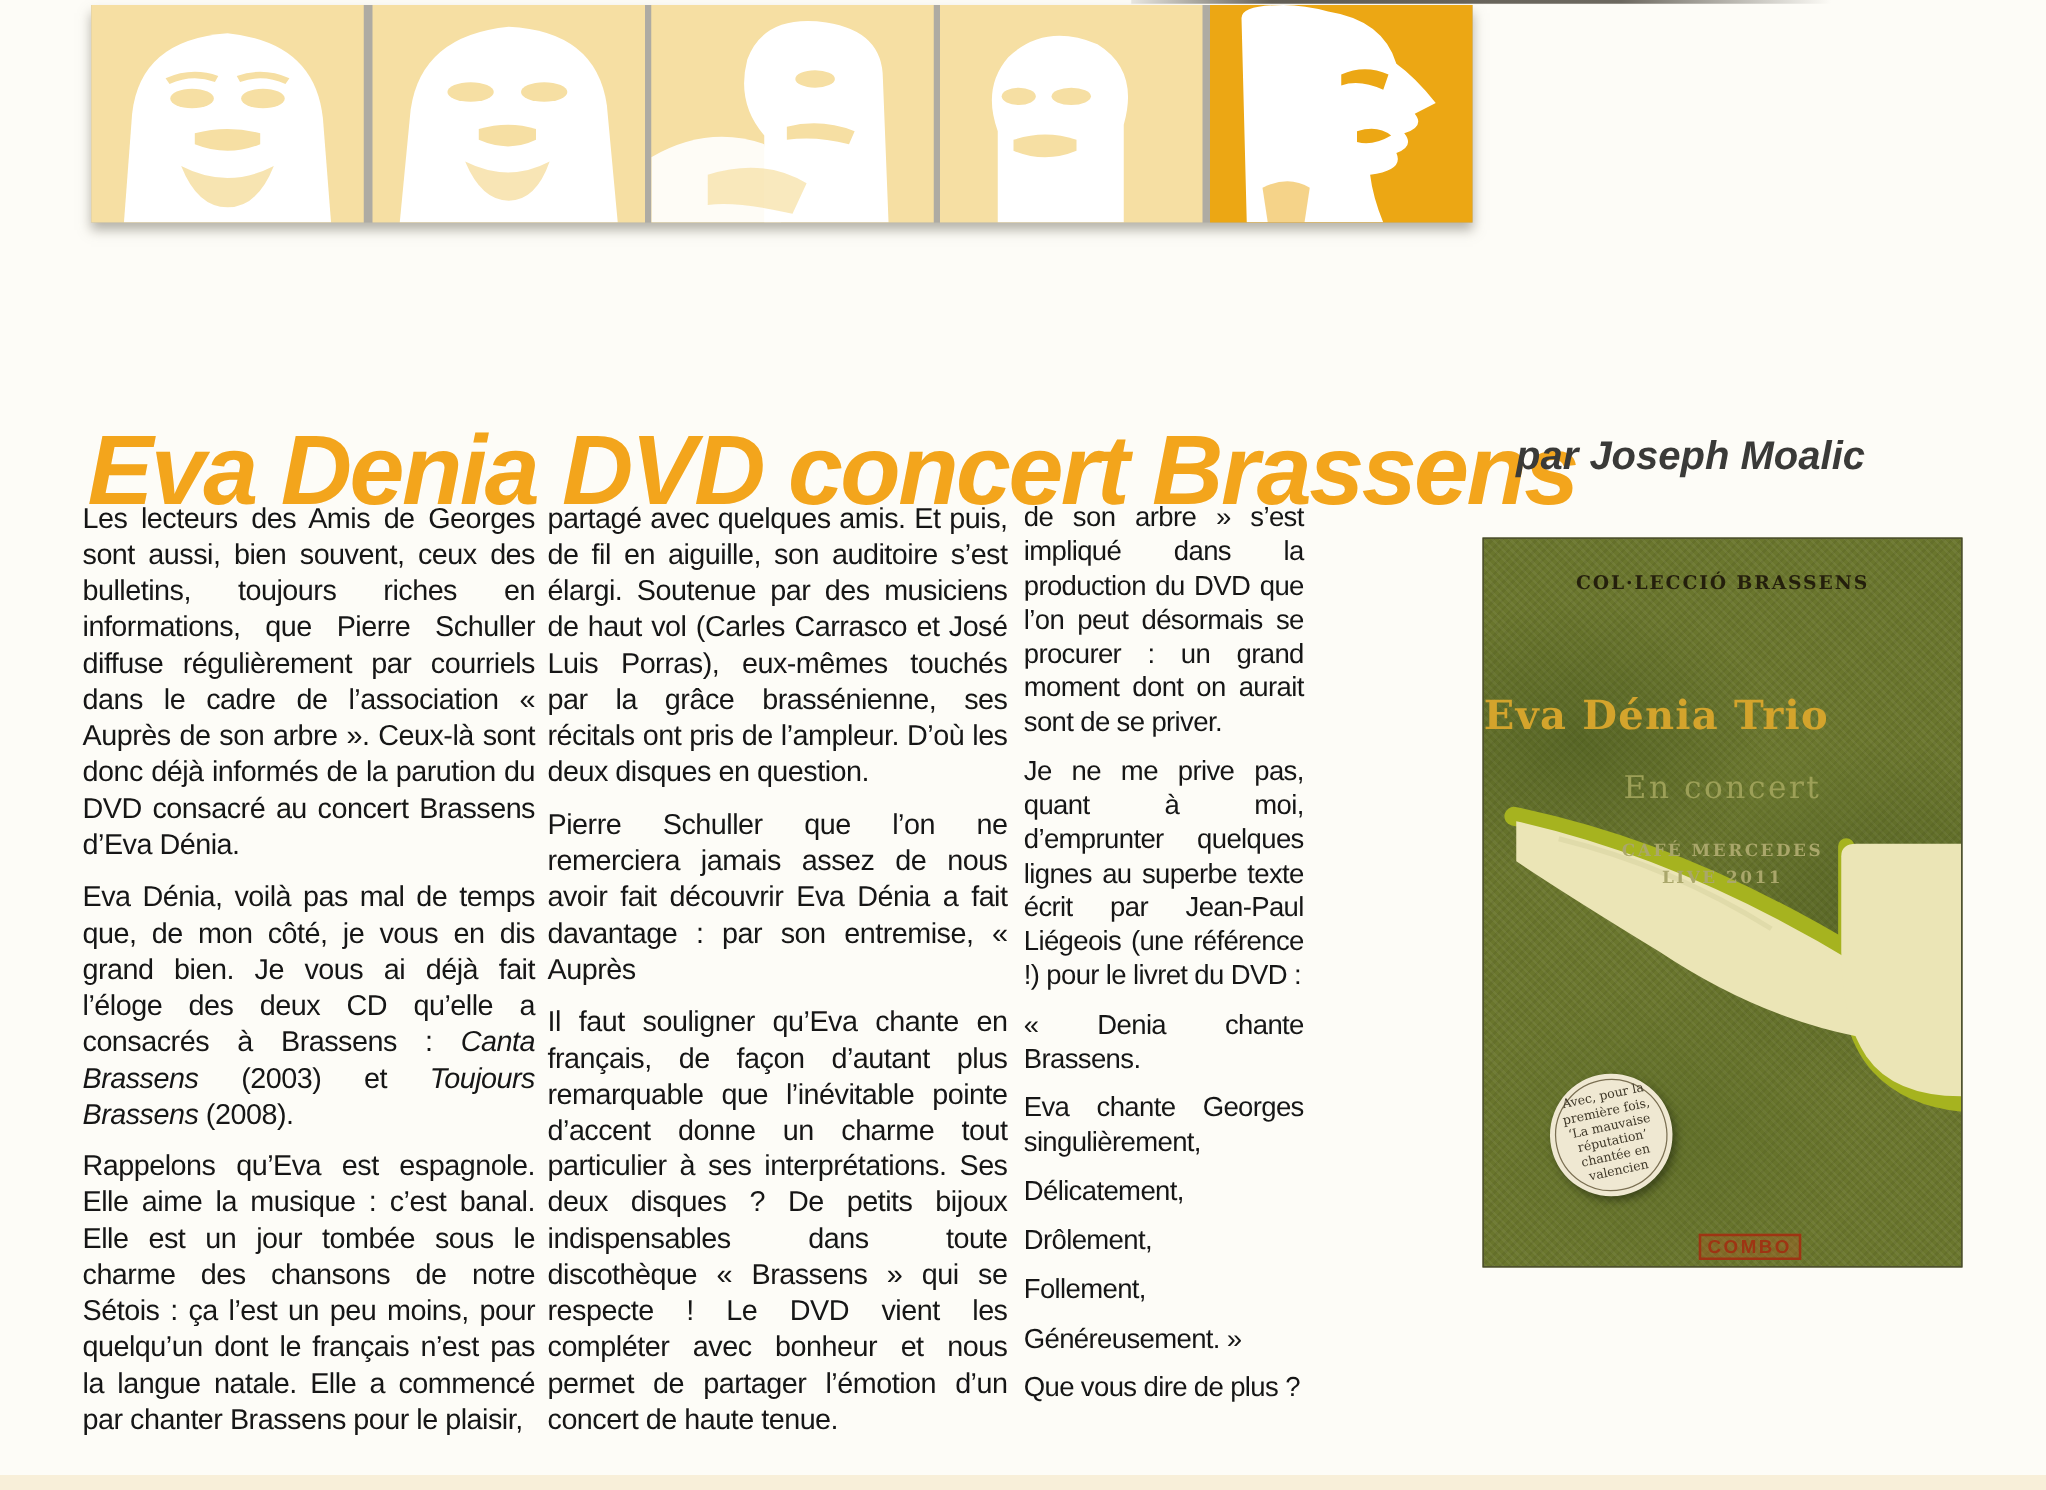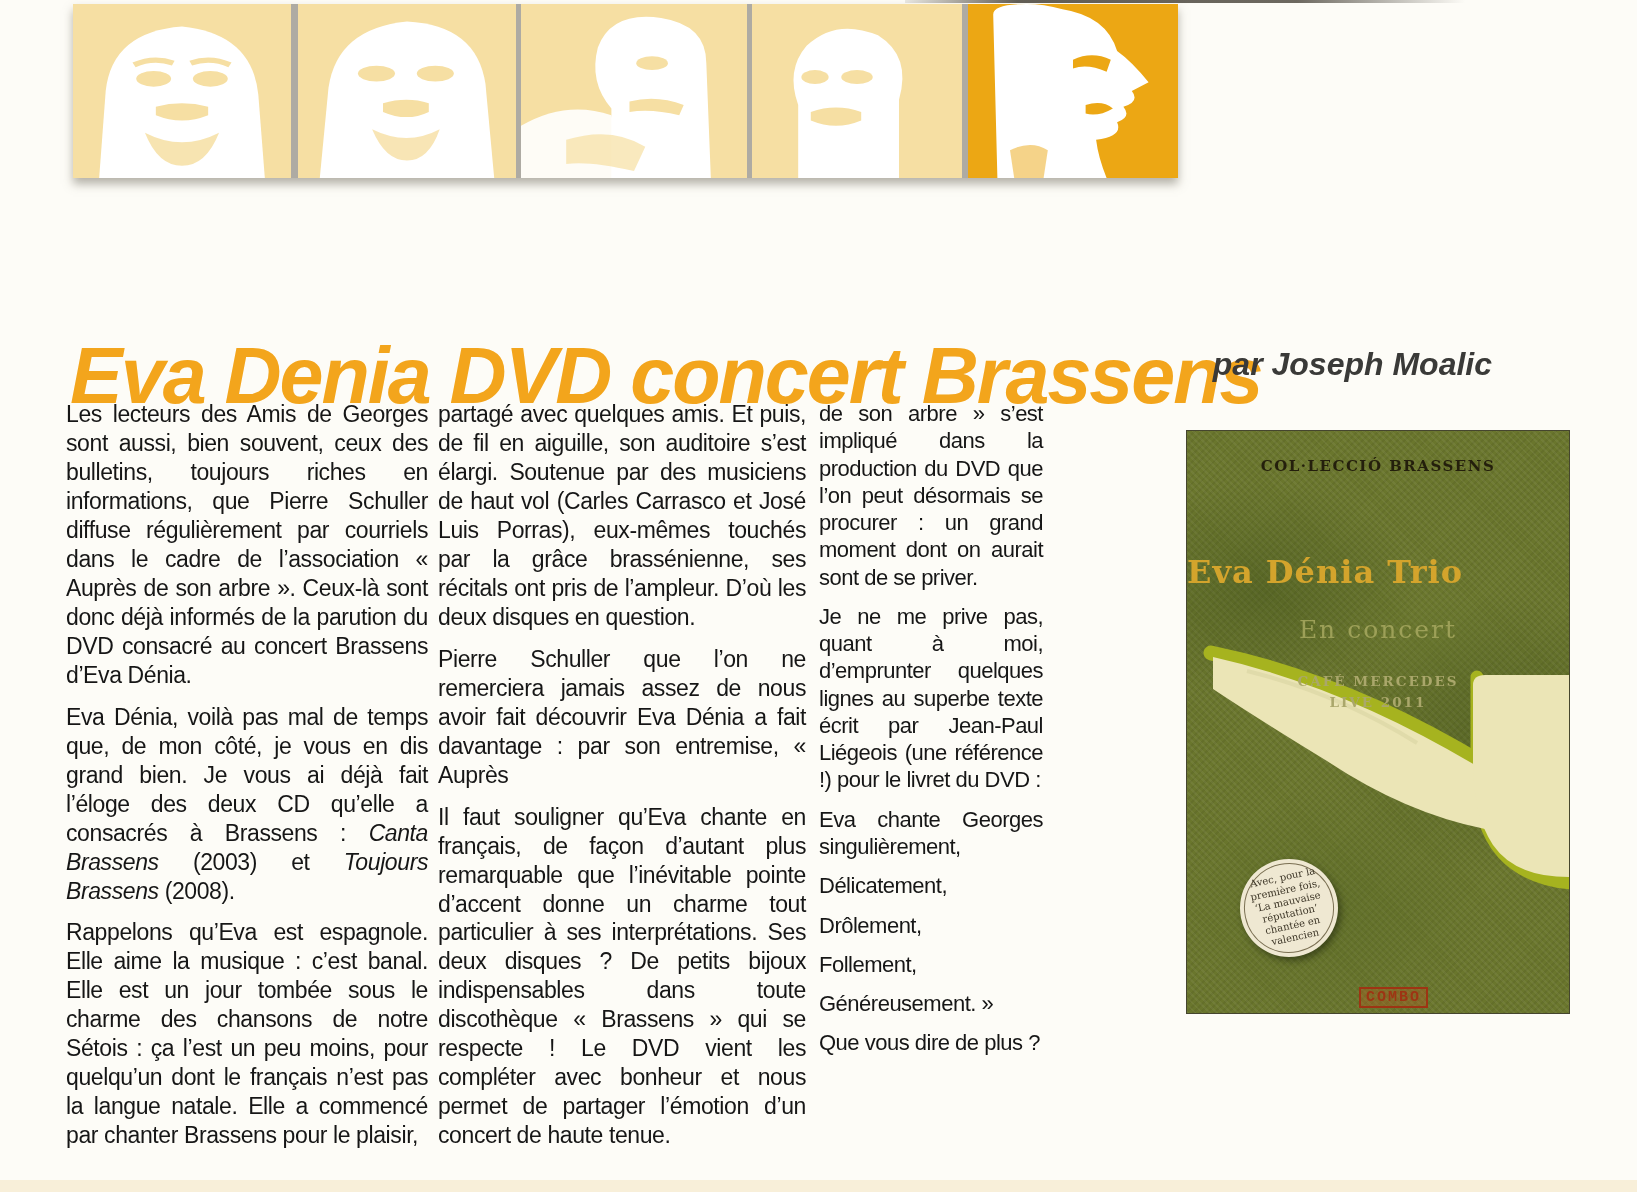--- a/index.html
+++ b/index.html
@@ -67,21 +67,21 @@
   .pipe-svg{position:absolute;left:0;top:0;width:382px;height:582px;}
 
   .sticker{position:absolute;left:53px;top:428px;width:98px;height:98px;border-radius:50%;
     background:#efe8d2;transform:rotate(-12deg);
     box-shadow:2px 4px 7px rgba(20,25,8,.5);display:flex;align-items:center;justify-content:center;}
   .sticker-ring{position:absolute;inset:4px;border:1.5px solid #7a6f52;border-radius:50%;}
   .sticker-text{position:relative;width:82px;text-align:center;
     font-family:"DejaVu Serif",serif;font-size:10px;line-height:1.22;color:#3d3627;}
 
   .combo{position:absolute;left:172px;top:556px;
-    font-family:Liberation Mono, monospace;font-size:15px;font-weight:bold;letter-spacing:2px;
+    font-family:Liberation Sans, sans-serif;font-size:15px;font-weight:bold;letter-spacing:2px;
     color:#9e3413;background:rgba(190,85,30,.3);border:2px solid #9e3413;
     padding:0 5px;line-height:17px;}
 
   
   .caption{position:absolute;left:1163px;top:1032px;width:332px;text-align:justify;
     font-size:22.5px;line-height:1.26;letter-spacing:-0.4px;color:#161616;}
   .caption i{font-style:italic;}
 
   .bottom-band{position:absolute;left:0;top:1180px;width:1637px;height:12px;background:#f8efd9;}
 </style>
@@ -156,20 +156,21 @@
 
   <div class="col col2">
     <p>partagé avec quelques amis. Et puis, de fil en aiguille, son auditoire s’est élargi. Soutenue par des musiciens de haut vol (Carles Carrasco et José Luis Porras), eux-mêmes touchés par la grâce brassénienne, ses récitals ont pris de l’ampleur. D’où les deux disques en question.</p>
     <p>Pierre Schuller que l’on ne remerciera jamais assez de nous avoir fait découvrir Eva Dénia a fait davantage : par son entremise, « Auprès</p>
     <p>Il faut souligner qu’Eva chante en français, de façon d’autant plus remarquable que l’inévitable pointe d’accent donne un charme tout particulier à ses interprétations. Ses deux disques ? De petits bijoux indispensables dans toute discothèque « Brassens » qui se respecte ! Le DVD vient les compléter avec bonheur et nous permet de partager l’émotion d’un concert de haute tenue.</p>
   </div>
 
   <div class="col col3">
     <p>de son arbre » s’est impliqué dans la production du DVD que l’on peut désormais se procurer : un grand moment dont on aurait sont de se priver.</p>
     <p>Je ne me prive pas, quant à moi, d’emprunter quelques lignes au superbe texte écrit par Jean-Paul Liégeois (une référence !) pour le livret du DVD :</p>
+    <p>« Denia chante Brassens.</p>
     <p>Eva chante Georges singulièrement,</p>
     <p>Délicatement,</p>
     <p>Drôlement,</p>
     <p>Follement,</p>
     <p>Généreusement. »</p>
     <p>Que vous dire de plus ?</p>
   </div>
 
   <div class="cover">
     <svg class="pipe-svg" viewBox="0 0 382 582">

